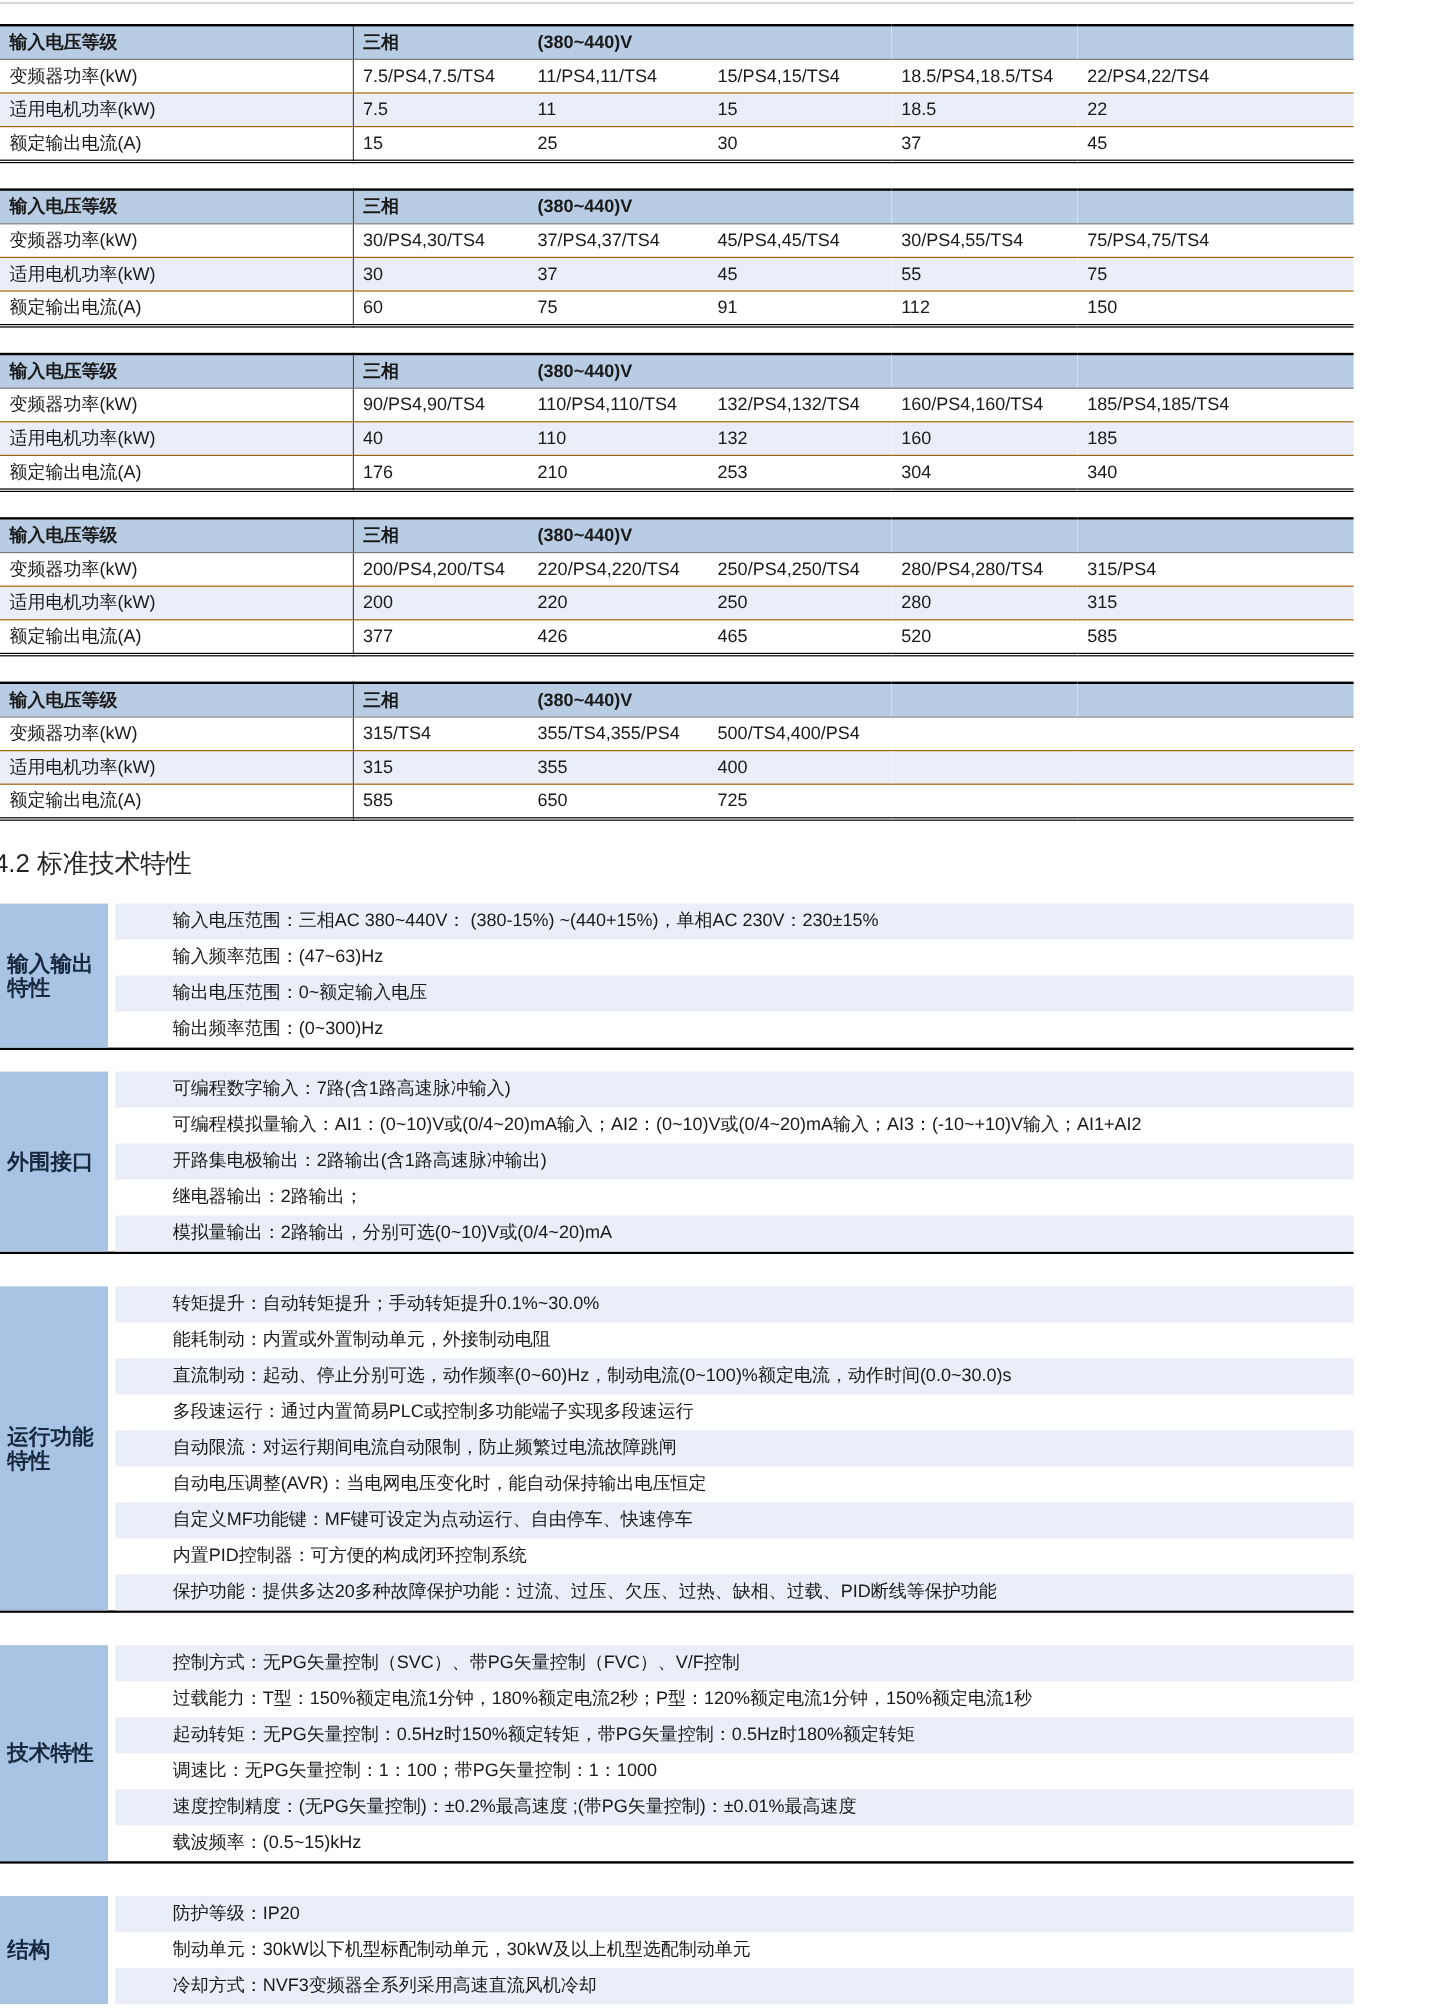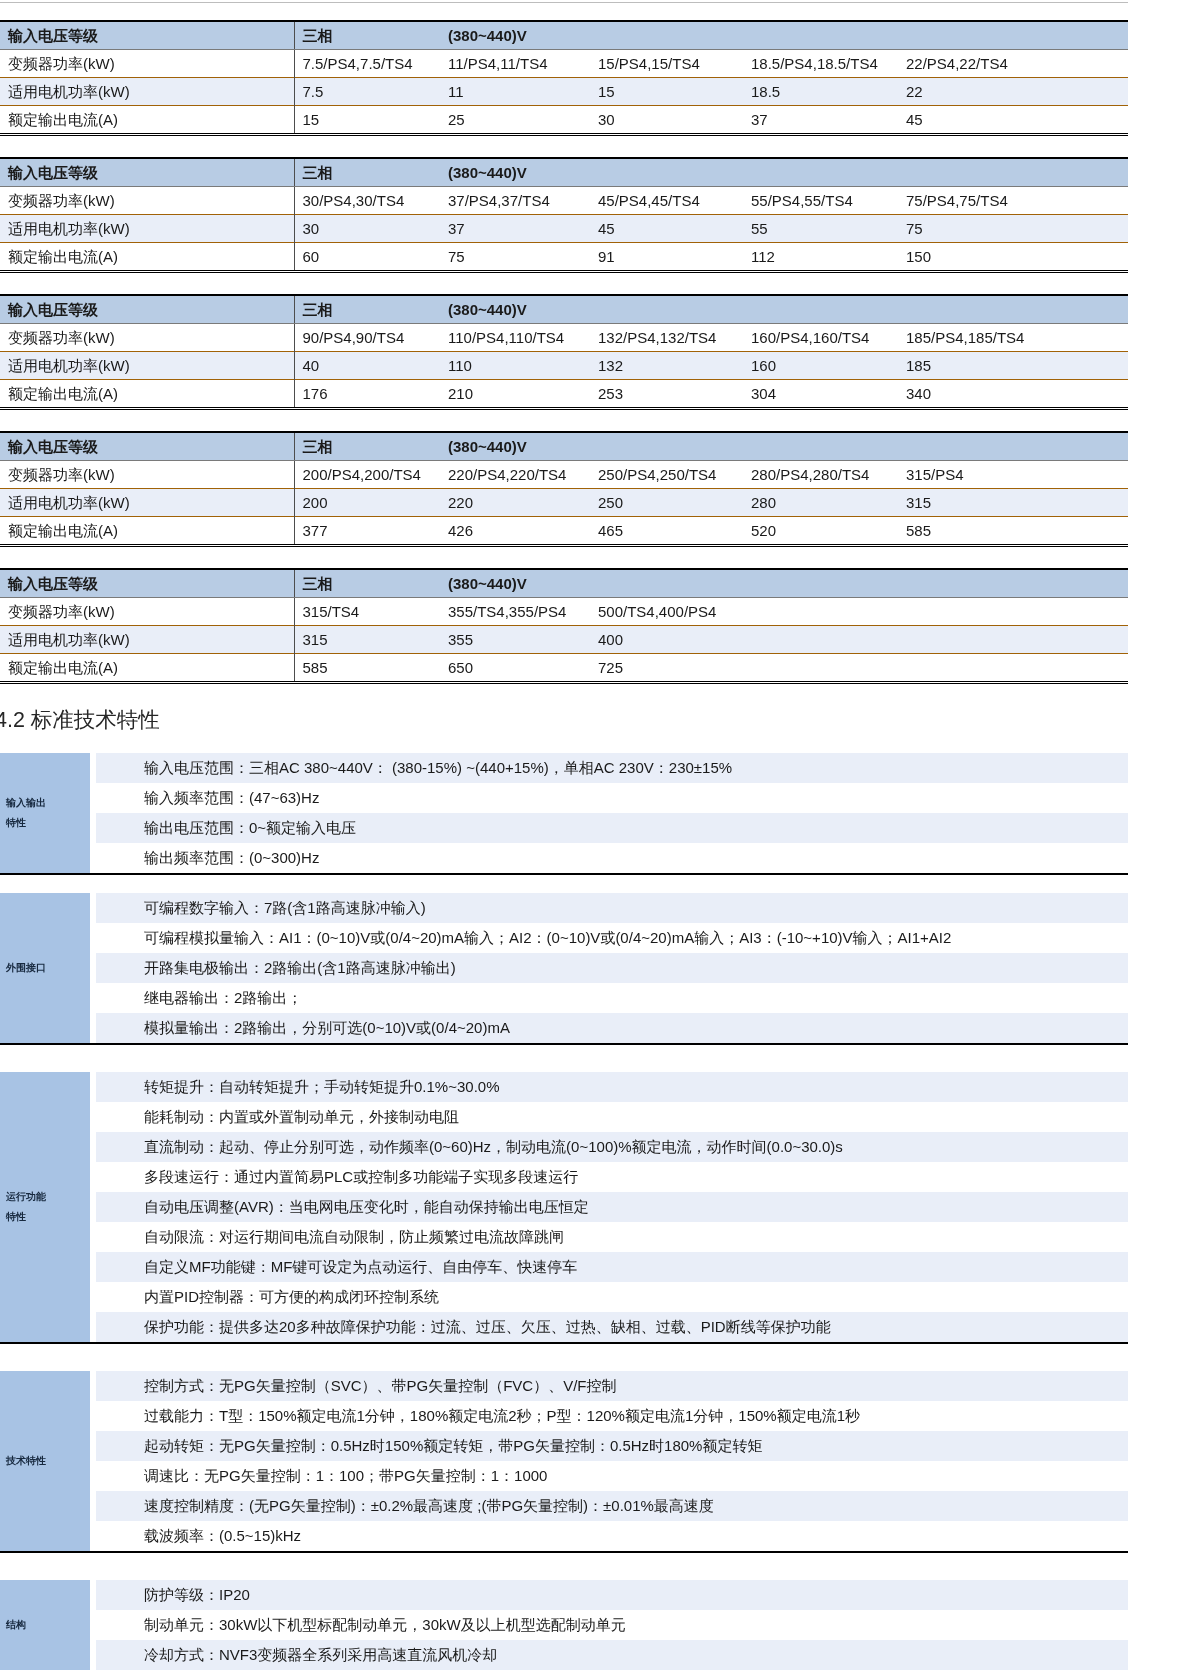--- a/index.html
+++ b/index.html
@@ -61,21 +61,21 @@
     margin-bottom:27px;
   }
   .spec.tight { margin-bottom:18px; }
   .spec.last { border-bottom:none; }
   .spec-label {
     flex:0 0 90px;
     margin-right:6px;
     background:var(--label-bg,#a8c3e4);
     display:flex;
     align-items:center;
-    font-size:10px;
+    font-size:18px;
     font-weight:bold;
     padding-left:6px;
     white-space:pre-line;
     line-height:20px;
     color:#17293f;
   }
   .spec-rows { flex:1; }
   .spec-row {
     height:30px;
     line-height:29px;
@@ -156,21 +156,21 @@
             <th></th>
             <th></th>
           </tr>
         </thead>
         <tbody>
           <tr>
             <td class="c1">变频器功率(kW)</td>
             <td>30/PS4,30/TS4</td>
             <td>37/PS4,37/TS4</td>
             <td>45/PS4,45/TS4</td>
-            <td>55/PS4,55/TS4</td>
+            <td>30/PS4,55/TS4</td>
             <td>75/PS4,75/TS4</td>
           </tr>
           <tr>
             <td class="c1">适用电机功率(kW)</td>
             <td>30</td>
             <td>37</td>
             <td>45</td>
             <td>55</td>
             <td>75</td>
           </tr>
@@ -346,22 +346,22 @@
         </div>
       </div>
       <div class="spec">
         <div class="spec-label">运行功能
 特性</div>
         <div class="spec-rows">
           <div class="spec-row">转矩提升：自动转矩提升；手动转矩提升0.1%~30.0%</div>
           <div class="spec-row">能耗制动：内置或外置制动单元，外接制动电阻</div>
           <div class="spec-row">直流制动：起动、停止分别可选，动作频率(0~60)Hz，制动电流(0~100)%额定电流，动作时间(0.0~30.0)s</div>
           <div class="spec-row">多段速运行：通过内置简易PLC或控制多功能端子实现多段速运行</div>
+          <div class="spec-row">自动限流：对运行期间电流自动限制，防止频繁过电流故障跳闸</div>
           <div class="spec-row">自动电压调整(AVR)：当电网电压变化时，能自动保持输出电压恒定</div>
-          <div class="spec-row">自动限流：对运行期间电流自动限制，防止频繁过电流故障跳闸</div>
           <div class="spec-row">自定义MF功能键：MF键可设定为点动运行、自由停车、快速停车</div>
           <div class="spec-row">内置PID控制器：可方便的构成闭环控制系统</div>
           <div class="spec-row">保护功能：提供多达20多种故障保护功能：过流、过压、欠压、过热、缺相、过载、PID断线等保护功能</div>
         </div>
       </div>
       <div class="spec">
         <div class="spec-label">技术特性</div>
         <div class="spec-rows">
           <div class="spec-row">控制方式：无PG矢量控制（SVC）、带PG矢量控制（FVC）、V/F控制</div>
           <div class="spec-row">过载能力：T型：150%额定电流1分钟，180%额定电流2秒；P型：120%额定电流1分钟，150%额定电流1秒</div>

